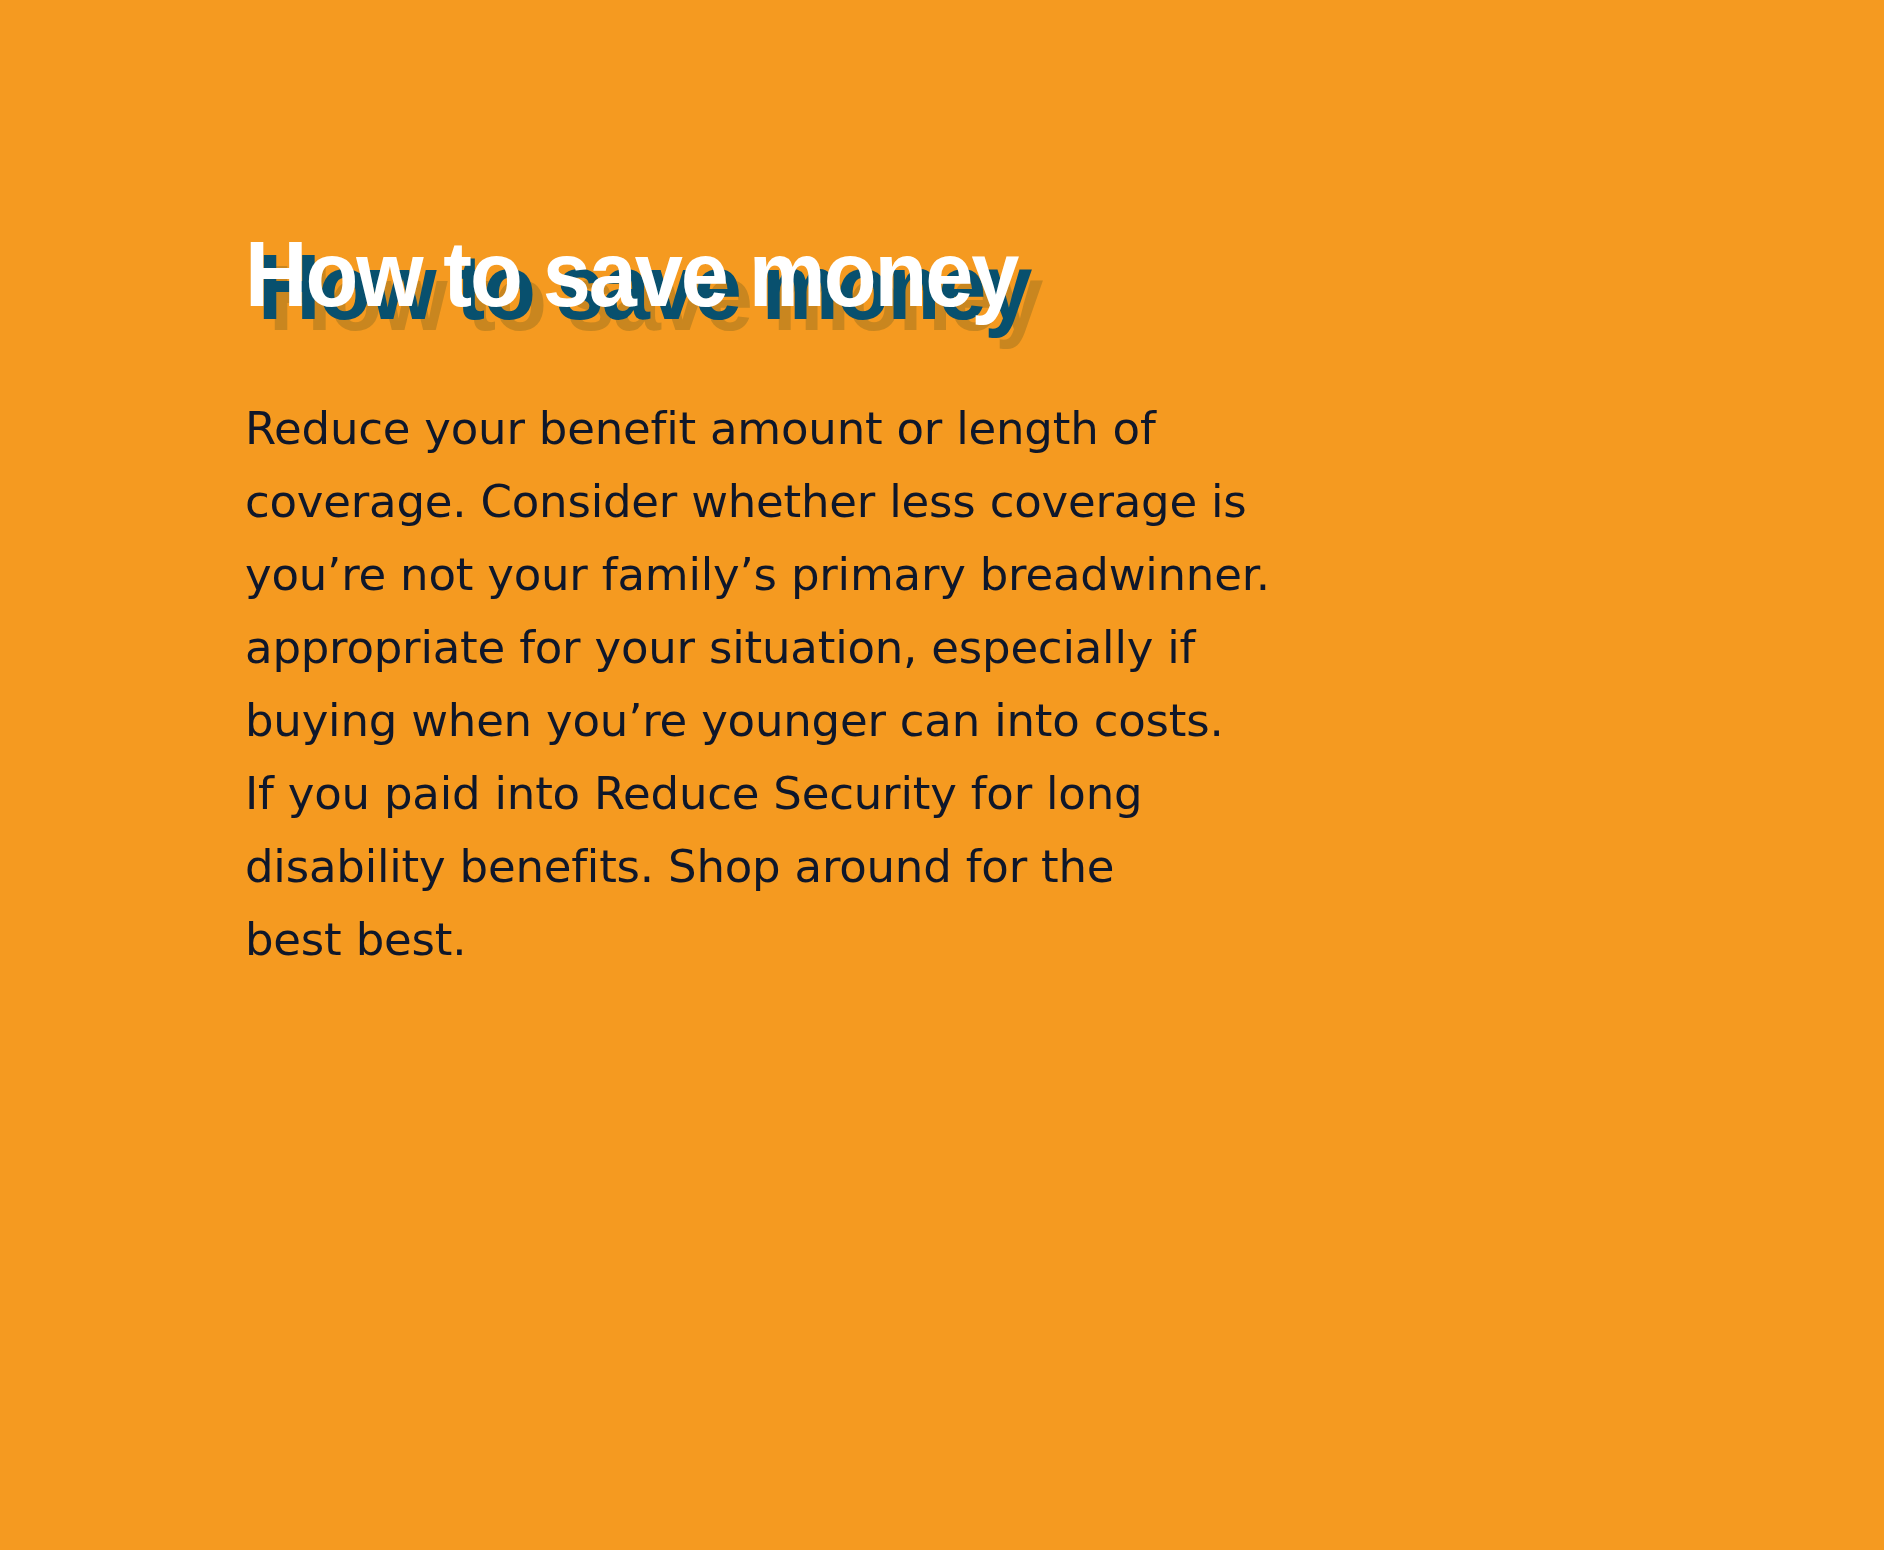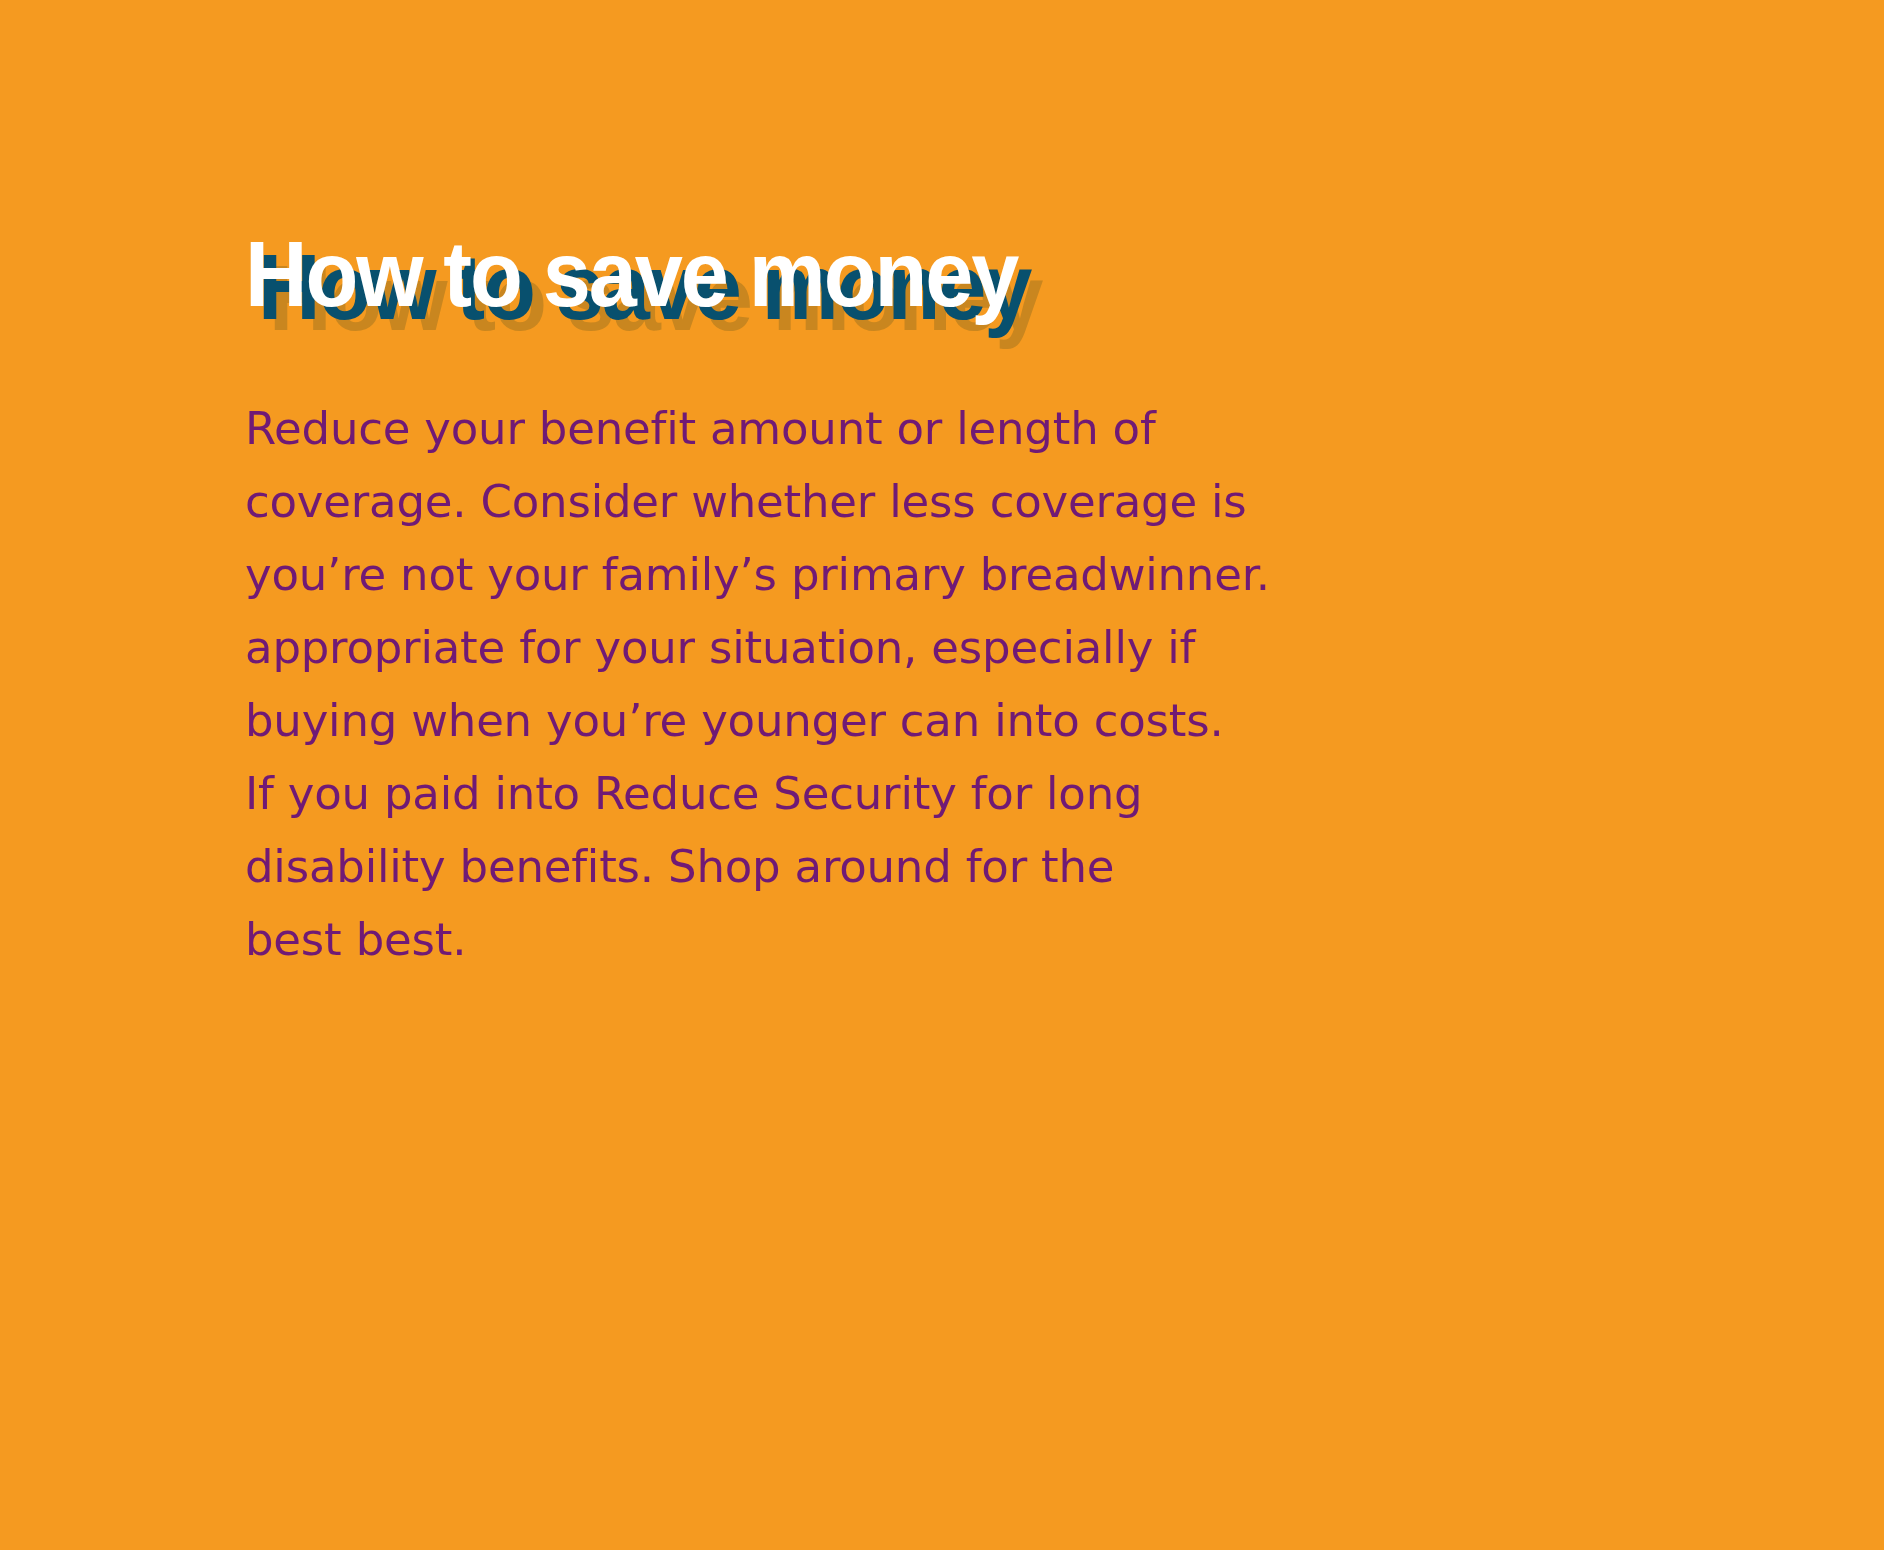--- a/index.html
+++ b/index.html
@@ -92,21 +92,21 @@
 
 <div id="card" style="background: rgb(245, 154, 32);">
   <div id="content">
 
     <div class="heading-wrap">
       <div class="heading layer-gold" style="color: rgb(201, 134, 31);">How to save money</div>
       <div class="heading layer-teal" style="color: rgb(8, 80, 110);">How to save money</div>
       <h1 class="heading layer-top" style="color: rgb(255, 255, 255);">How to save money</h1>
     </div>
 
-    <p class="body-copy" style="color: #701a75;">
+    <p class="body-copy" style="color: #0f172a;">
       <span class="ln">Reduce your benefit amount or length of</span>
       <span class="ln">coverage. Consider whether less coverage is</span>
       <span class="ln">you’re not your family’s primary breadwinner.</span>
       <span class="ln">appropriate for your situation, especially if</span>
       <span class="ln">buying when you’re younger can into costs.</span>
       <span class="ln">If you paid into Reduce Security for long</span>
       <span class="ln">disability benefits. Shop around for the</span>
       <span class="ln">best best.</span>
     </p>
 

